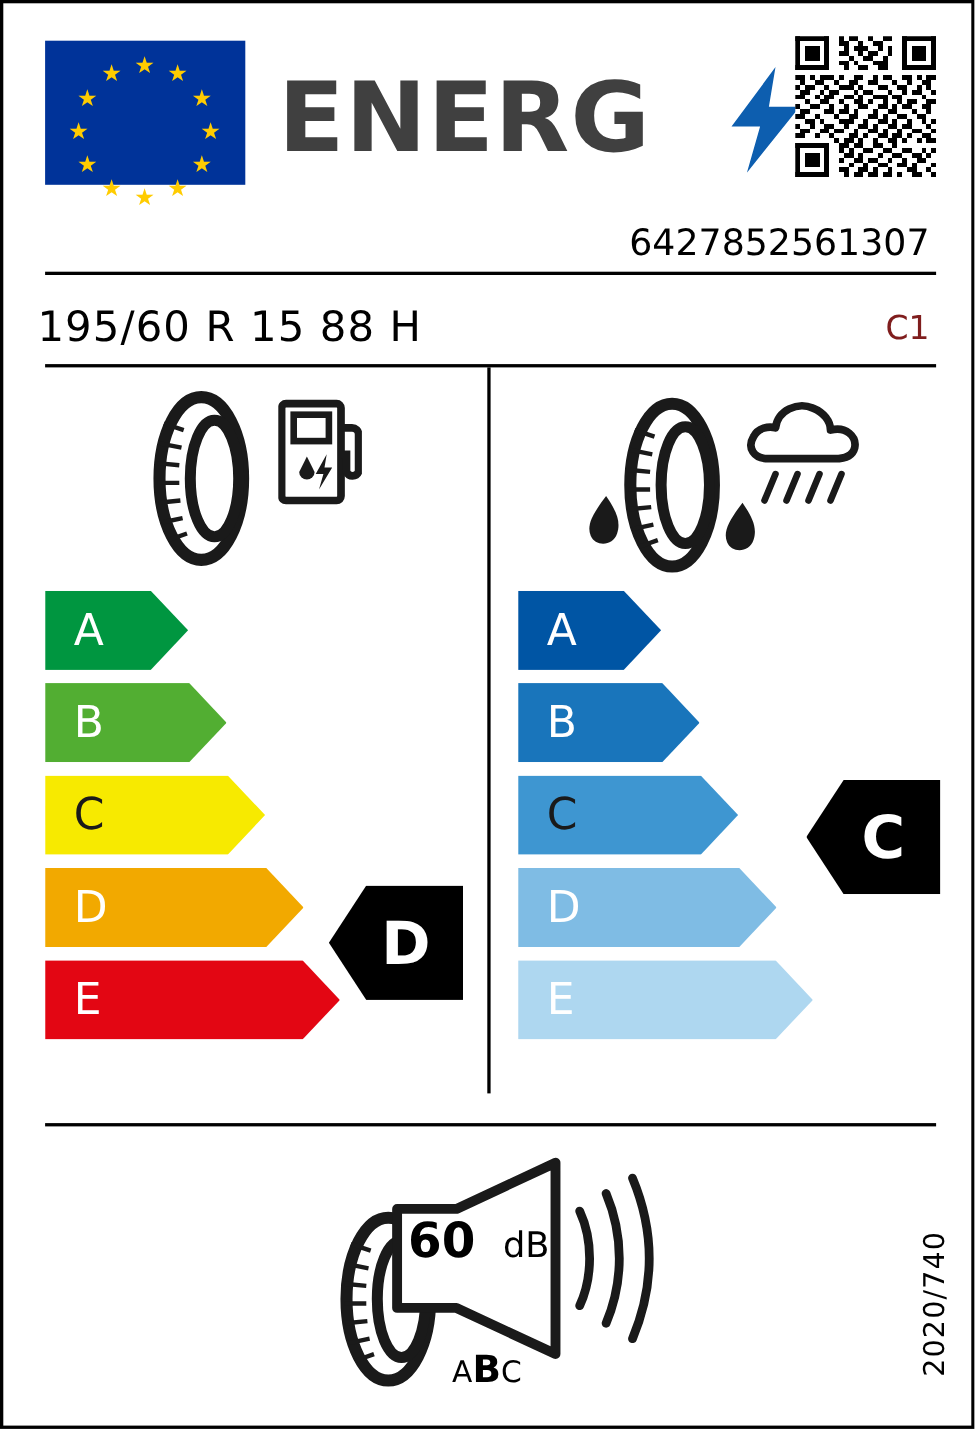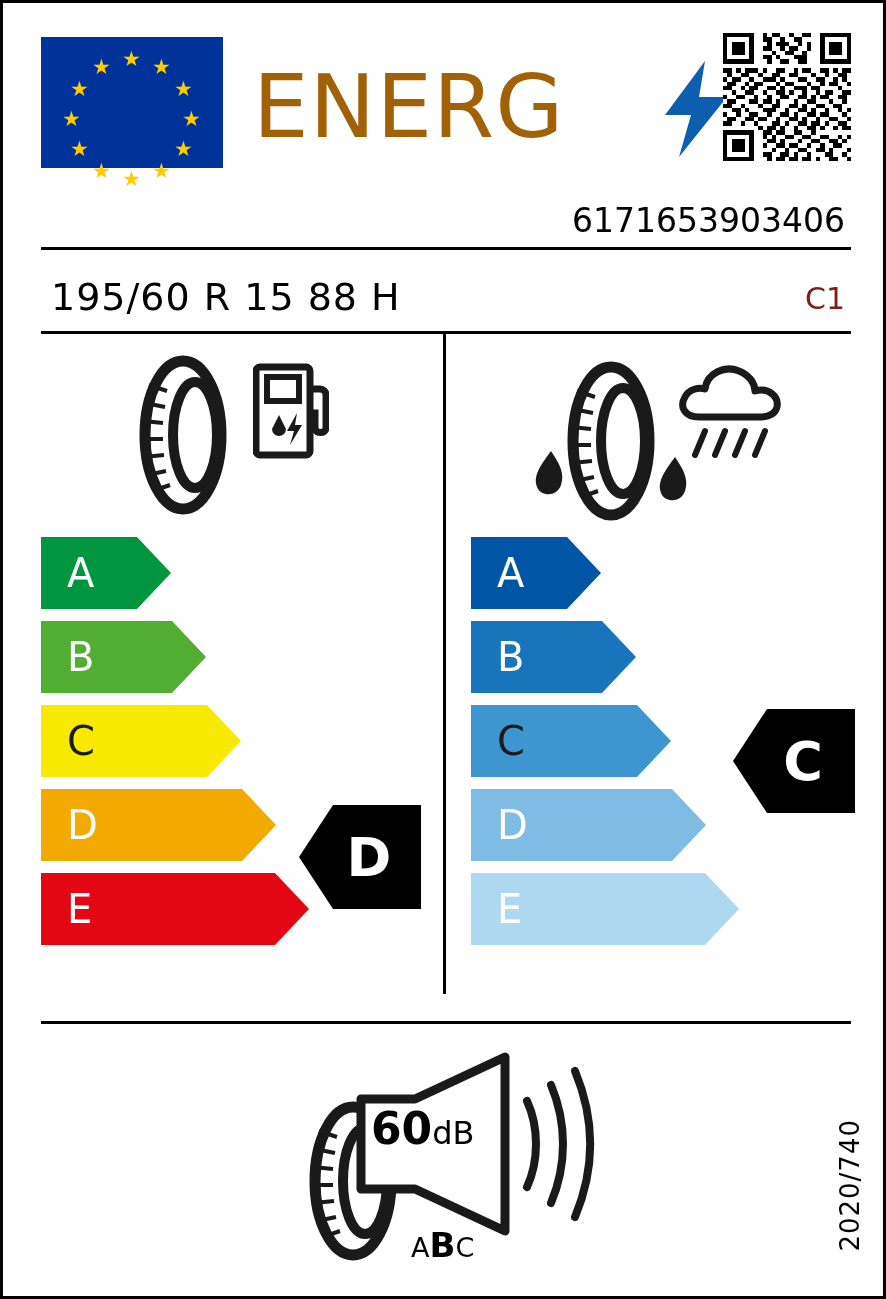--- a/index.html
+++ b/index.html
@@ -43,23 +43,23 @@
     line-height: 21px;
     width: 21px;
     height: 21px;
     text-align: center;
   }
   .energ-word {
     position: absolute;
     left: 212px;
     top: 22px;
     font-size: 88px;
-    font-weight: normal;
+    font-weight: bold;
     letter-spacing: 1px;
-    color: #a16207;
+    color: #404040;
     font-family: "DejaVu Sans", "Liberation Sans", sans-serif;
   }
   .energ-bolt {
     position: absolute;
     left: 620px;
     top: 28px;
     width: 70px;
     height: 96px;
   }
   .qr {
@@ -98,21 +98,21 @@
     right: 38px;
     top: 198px;
     font-size: 33px;
     color: #000;
     text-align: right;
   }
 
   
   .size {
     position: absolute;
-    left: 48px;
+    left: 31px;
     top: 272px;
     font-size: 38px;
     color: #000;
     letter-spacing: 1px;
   }
   .klass {
     position: absolute;
     right: 38px;
     top: 278px;
     font-size: 30px;
@@ -166,20 +166,21 @@
     position: absolute;
     left: 368px;
     top: 1100px;
     font-size: 44px;
     font-weight: bold;
     color: #000;
   }
   .noise-db .unit {
     font-size: 32px;
     font-weight: normal;
+    margin-left: 25px;
   }
   .noise-class {
     position: absolute;
     left: 408px;
     top: 1222px;
     font-size: 27px;
     color: #000;
   }
   .noise-class .sel {
     font-size: 34px;
@@ -427,21 +428,21 @@
           <rect x="12" y="28" width="2" height="1"></rect>
         <rect x="15" y="28" width="2" height="1"></rect>
           <rect x="18" y="28" width="2" height="1"></rect>
         <rect x="21" y="28" width="1" height="1"></rect>
           <rect x="24" y="28" width="2" height="1"></rect>
         <rect x="28" y="28" width="1" height="1"></rect>
       </g>
     </svg>
   </div>
 
-  <div class="ean">6171653903406</div>
+  <div class="ean">6427852561307</div>
   <div class="hr" style="top:244px;"></div>
 
   <div class="size">195/60 R 15 88 H</div>
   <div class="klass">C1</div>
   <div class="hr" style="top:328px;"></div>
 
   <div class="vr" style="left:440px;top:331px;height:660px;"></div>
 
   <svg class="pic" style="left:120px;top:352px;width:120px;height:160px;" viewBox="0 0 120 160">
     <ellipse cx="60" cy="80" rx="38" ry="74" fill="none" stroke="#1a1a1a" stroke-width="11"></ellipse>

